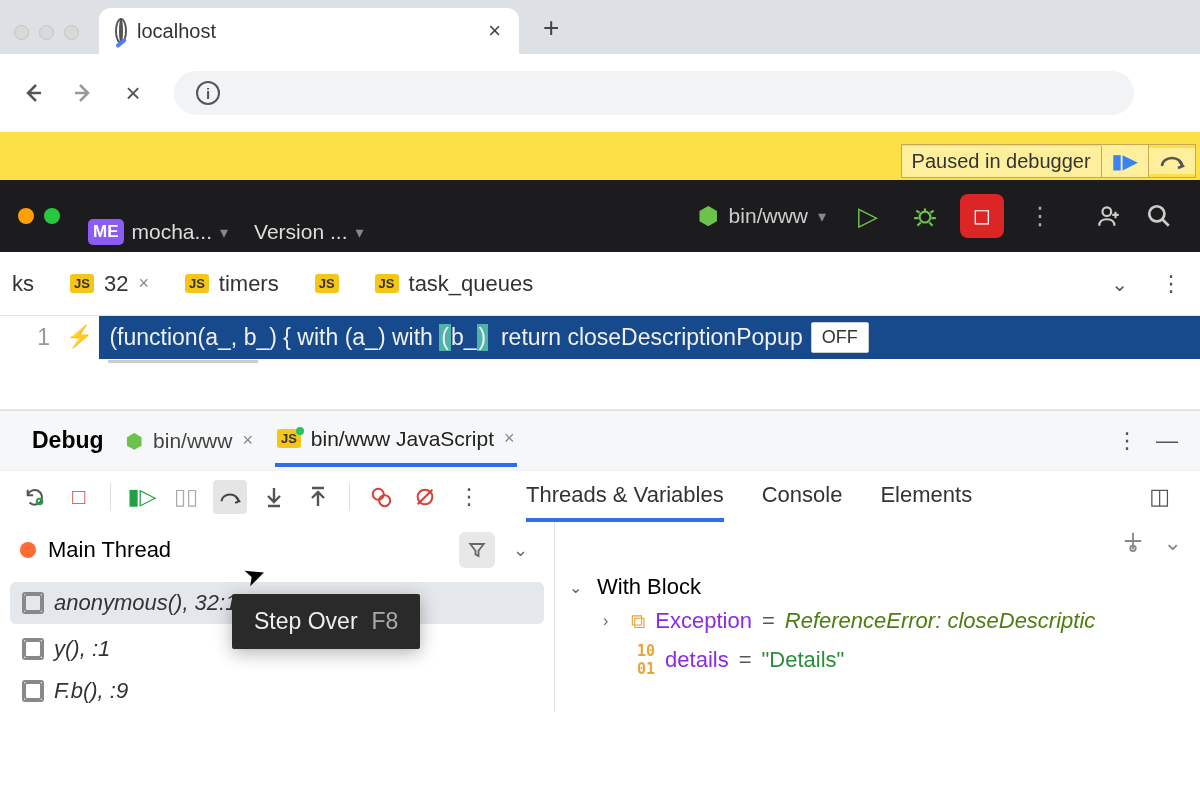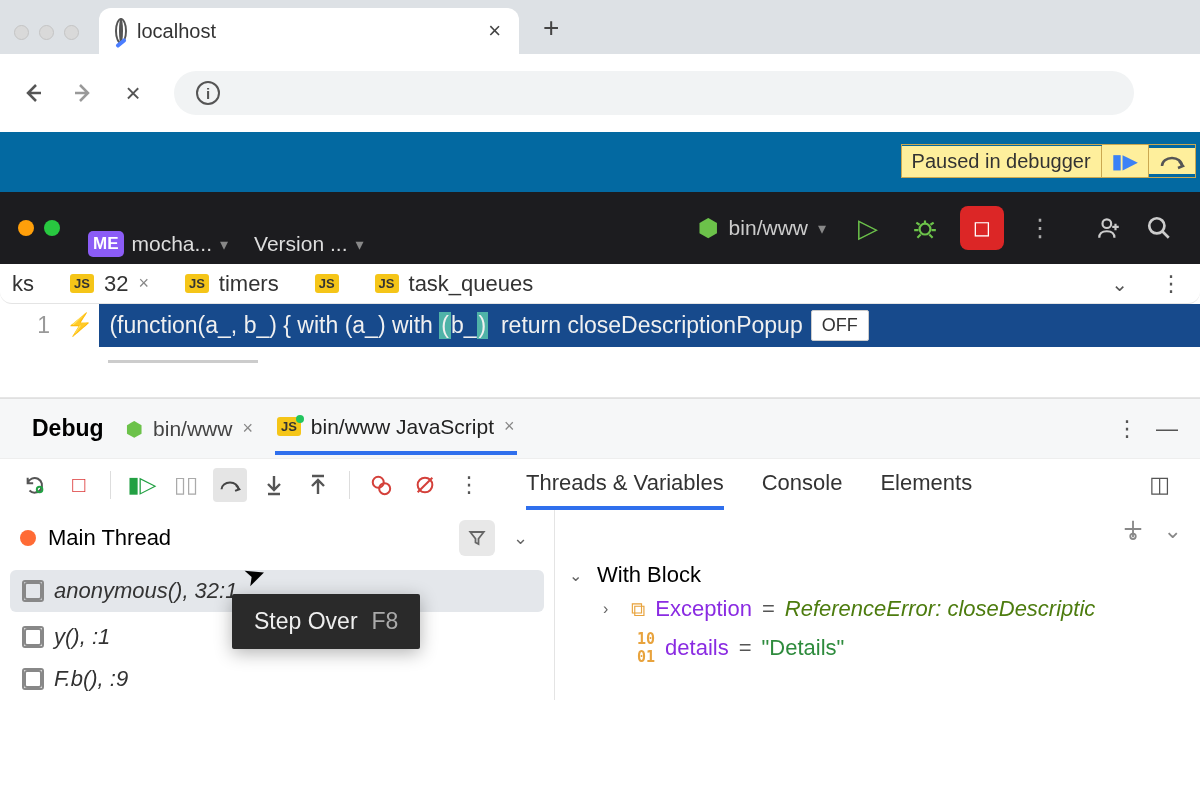--- a/index.html
+++ b/index.html
@@ -18,21 +18,21 @@
 .tab-close { margin-left:auto; font-size:22px; color:#444; }
 .new-tab { font-size:28px; color:#444; padding:0 18px 10px; }
 
 .addr-bar { background:#fff; display:flex; align-items:center; gap:20px; padding:16px 18px; height:78px; }
 .nav-btn { width:30px; height:30px; display:flex; align-items:center; justify-content:center; color:#555; font-size:26px; }
 .addr-field { display:flex; align-items:center; gap:18px; background:#f1f3f4; border-radius:28px; padding:10px 22px; margin-left:6px; flex:1; max-width:960px; font-size:22px; color:#222;}
 .info-icon { width:24px; height:24px; border:2px solid #555; border-radius:50%; display:flex; align-items:center; justify-content:center; font-size:15px; font-weight:bold; color:#555;}
 .url-host { color:#222; }
 .url-path { color:#777; }
 
-.page-stripe { height:60px; background:#0369a1; position:relative;}
+.page-stripe { height:48px; background:#fde047; position:relative;}
 .debugger-banner { position:absolute; right:4px; top:12px; display:flex; align-items:center; gap:0; border:1px solid #caa850;}
 .debugger-banner span.txt { background:#feef9c; padding:4px 10px; font-size:20px; color:#333; border-right:1px solid #caa850;}
 .debugger-banner .btn { background:#feef9c; padding:4px 10px; font-size:20px; border-right:1px solid #caa850; display:flex; align-items:center;}
 .resume-ico { color:#3b82f6; font-size:20px;}
 
 
 .ide-bar { background:#1c1c1f; height:72px; display:flex; align-items:center; padding:0 8px; gap:10px; color:#ddd; font-size:21px;}
 .mac-dots { display:flex; gap:10px; padding:0 10px;}
 .mac-dot { width:16px; height:16px; border-radius:50%;}
 .md-o{background:#ff9f0a;} .md-g{background:#28c840;}
@@ -42,21 +42,21 @@
 .run-config { display:flex; align-items:center; gap:10px; margin-left:auto; padding:0 10px;}
 .node-hex { color:#6cc24a; font-size:24px;}
 .run-val { color:#ccc;}
 .play { color:#6cc24a; font-size:26px; padding:0 12px;}
 .bug { color:#6cc24a; font-size:26px; padding:0 12px;}
 .stop-sq { background:#dc2626; width:44px; height:44px; border-radius:8px; display:flex; align-items:center; justify-content:center; font-size:22px; color:#fff;}
 .kebab { color:#aaa; font-size:24px; padding:0 14px;}
 .ide-icons-r { display:flex; gap:24px; padding:0 20px; color:#ccc; font-size:26px;}
 
 
-.editor-tabs { display:flex; align-items:center; height:40px; border-bottom:1px solid #e4e4e4; background:#fff;border-radius:12px;}
+.editor-tabs { display:flex; align-items:center; height:64px; border-bottom:1px solid #e4e4e4; background:#fff;}
 .etab-part { padding:0 18px; color:#333; font-size:22px; display:flex; align-items:center; gap:10px;}
 .etab-trunc { padding-left:12px;}
 .js-badge { background:#f5c518; color:#333; font-weight:bold; font-size:13px; padding:2px 4px; border-radius:3px;}
 .etab-close{color:#888; font-size:18px;}
 .etab-chev{margin-left:auto; padding:0 14px; color:#555; font-size:20px;}
 .etab-kebab{padding:0 18px; color:#555; font-size:22px;}
 .etab-dirty{height:3px; width:150px; background:#ccc; position:absolute; top:360px; left:108px;}
 
 
 .code-area { display:flex; font-family: "JetBrains Mono", Menlo, monospace; font-size:23px; background:#fff; border-bottom:1px solid #e6e6e6; padding-bottom:50px;}

